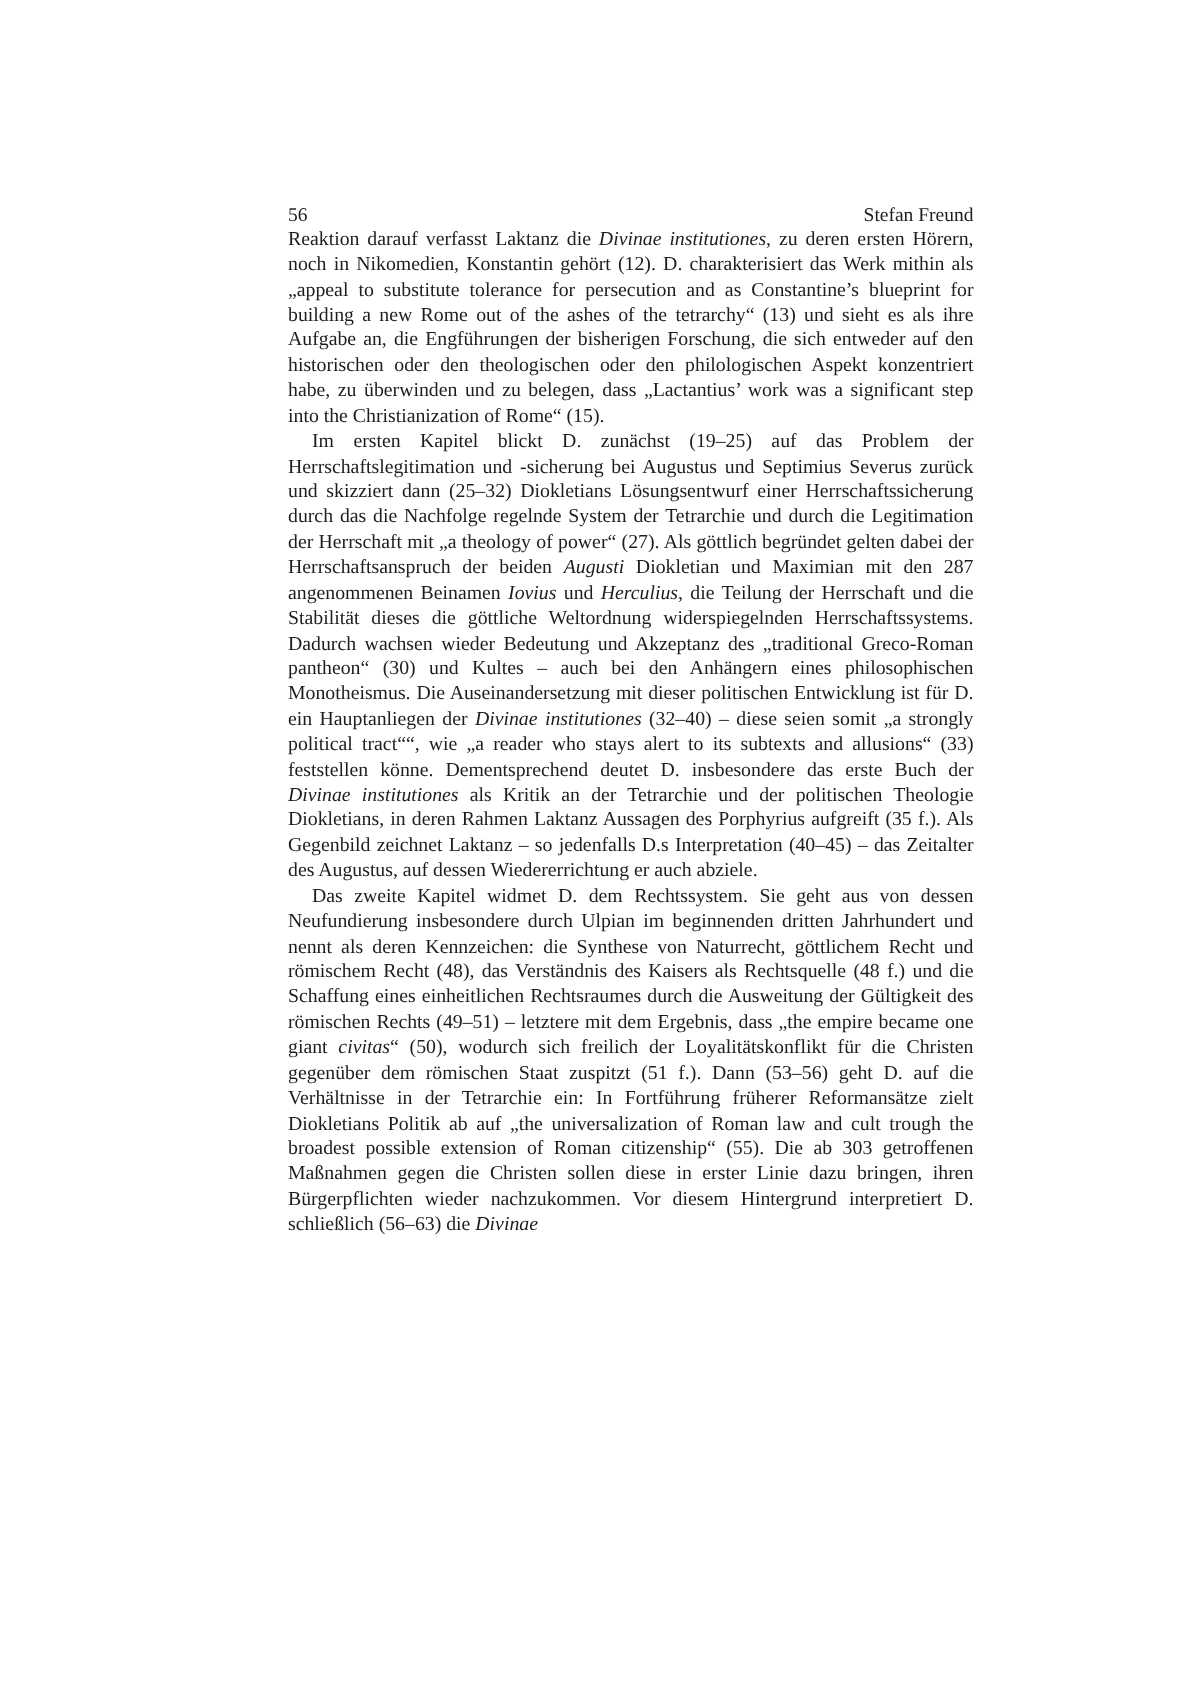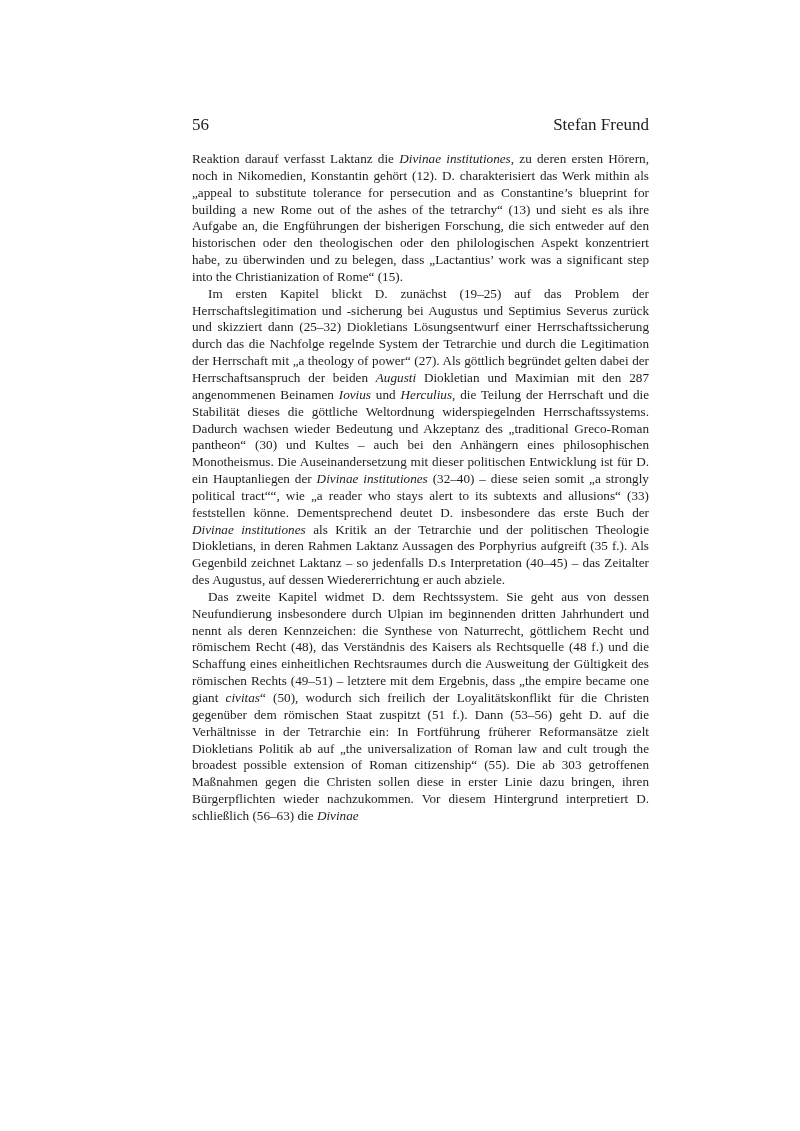--- a/index.html
+++ b/index.html
@@ -12,23 +12,23 @@
     width: 800px;
     height: 1131px;
     background: #ffffff;
     font-family: "Liberation Serif", "DejaVu Serif", serif;
     color: #1d1d1d;
     overflow: hidden;
   }
   .header {
     position: absolute;
     left: 192px;
-    top: 117px;
+    top: 135px;
     width: 457px;
-    font-size: 17px;
+    font-size: 13px;
     line-height: 16px;
   }
   .pagenum {
     position: absolute;
     left: 0;
     top: 0;
   }
   .running {
     display: block;
     text-align: right;

